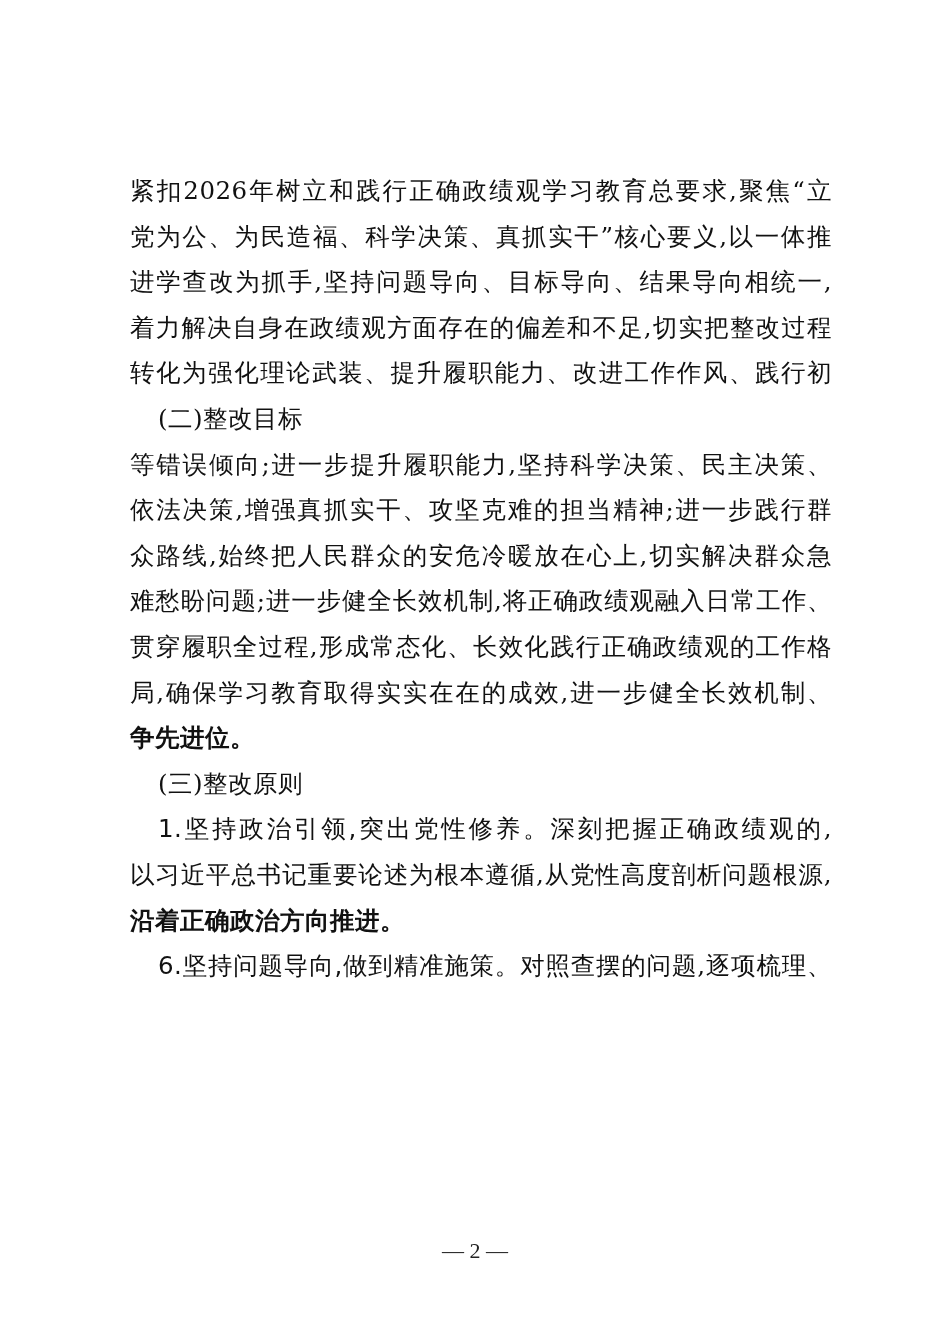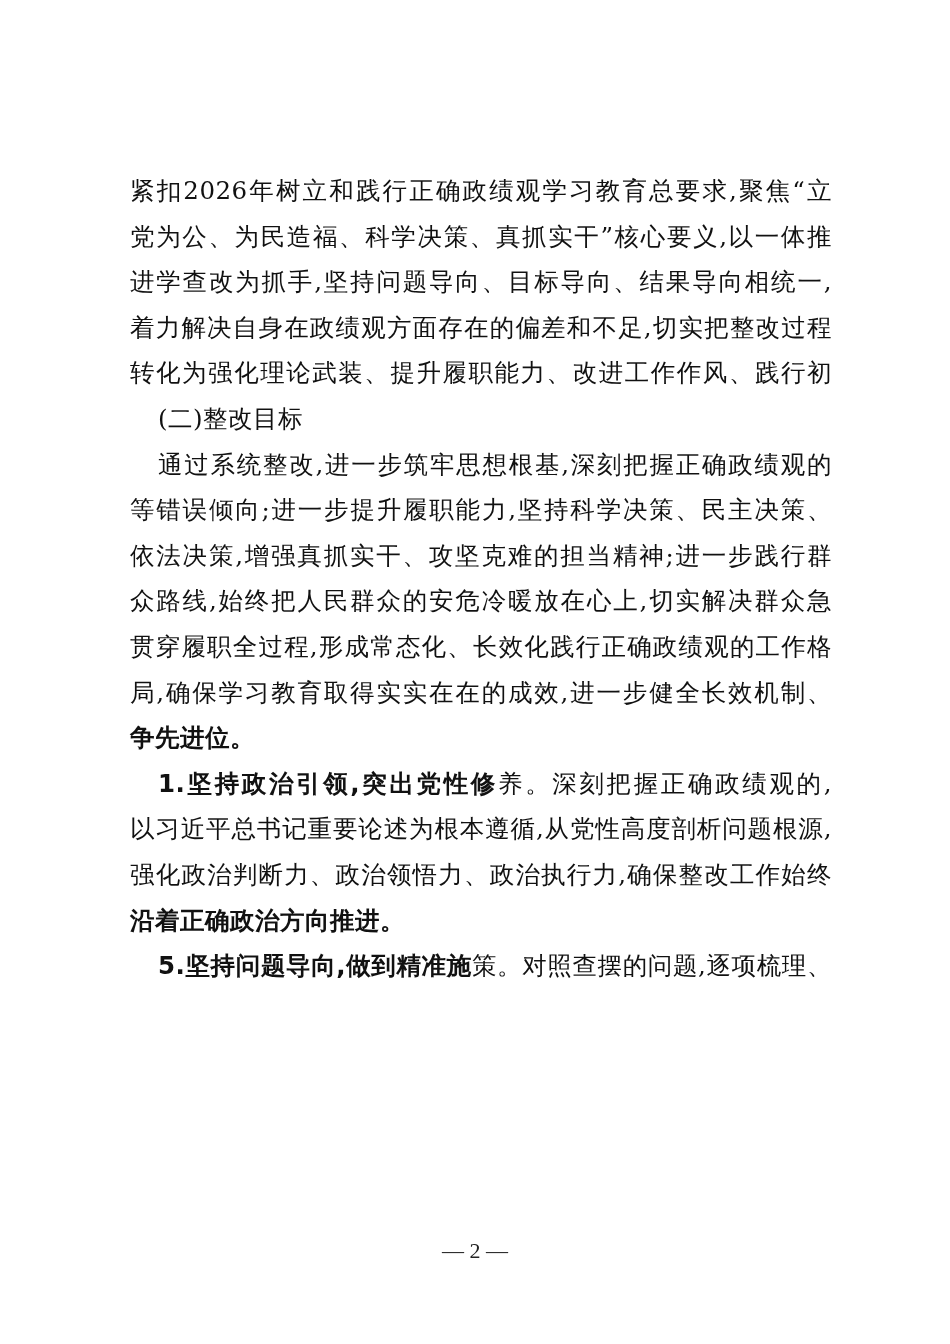--- a/index.html
+++ b/index.html
@@ -13,21 +13,21 @@
       font-size: 24.5px; color: #111111;
     }
     .line {
       height: 45.6px; line-height: 45.6px;
       white-space: nowrap; text-align: justify; text-align-last: justify;
       letter-spacing: 0.5px;
     }
     .line.last { text-align-last: left; font-weight: bold; }
     .line.indent { padding-left: 28px; }
     .line.heading { text-align-last: left; padding-left: 28px; }
-    .bold { font-weight: bold; font-family: "DejaVu Sans", "Liberation Sans", sans-serif; }
+    .bold { font-weight: normal; font-family: "DejaVu Sans", "Liberation Sans", sans-serif; }
     .page-number {
       position: absolute; left: 0; width: 950px; top: 1238px; text-align: center;
       font-family: "Liberation Serif", "DejaVu Serif", serif; font-size: 22px; color: #222;
     }
   </style>
 </head>
 <body>
 
 <div class="page">
   <div class="body-text">
@@ -36,37 +36,37 @@
       <div class="line">紧扣2026年树立和践行正确政绩观学习教育总要求,聚焦“立</div>
       <div class="line">党为公、为民造福、科学决策、真抓实干”核心要义,以一体推</div>
       <div class="line">进学查改为抓手,坚持问题导向、目标导向、结果导向相统一,</div>
       <div class="line">着力解决自身在政绩观方面存在的偏差和不足,切实把整改过程</div>
       <div class="line">转化为强化理论武装、提升履职能力、改进工作作风、践行初</div>
     </div>
 
     <div class="line heading">(二)整改目标</div>
 
     <div>
-      <div class="line indent">通过系统整改,进一步筑牢思想根基,深刻把握正确政绩观的</div>
       <div class="line">等错误倾向;进一步提升履职能力,坚持科学决策、民主决策、</div>
       <div class="line">依法决策,增强真抓实干、攻坚克难的担当精神;进一步践行群</div>
       <div class="line">众路线,始终把人民群众的安危冷暖放在心上,切实解决群众急</div>
+      <div class="line">难愁盼问题;进一步健全长效机制,将正确政绩观融入日常工作、</div>
       <div class="line">贯穿履职全过程,形成常态化、长效化践行正确政绩观的工作格</div>
       <div class="line">局,确保学习教育取得实实在在的成效,进一步健全长效机制、</div>
       <div class="line last">争先进位。</div>
     </div>
 
+    <div class="line heading">(三)整改原则</div>
 
     <div>
       <div class="line indent"><span class="bold">1.坚持政治引领,突出党性修</span><span>养。深刻把握正确政绩观的,</span></div>
       <div class="line">以习近平总书记重要论述为根本遵循,从党性高度剖析问题根源,</div>
-      <div class="line">强化政治判断力、政治领悟力、政治执行力,确保整改工作始终</div>
       <div class="line last">沿着正确政治方向推进。</div>
     </div>
 
     <div>
-      <div class="line indent"><span class="bold">5.坚持问题导向,做到精准施</span><span>策。对照查摆的问题,逐项梳理、</span></div>
+      <div class="line indent"><span class="bold">6.坚持问题导向,做到精准施</span><span>策。对照查摆的问题,逐项梳理、</span></div>
     </div>
 
   </div>
 
   <div class="page-number">— 2 —</div>
 </div>
 
 </body></html>

